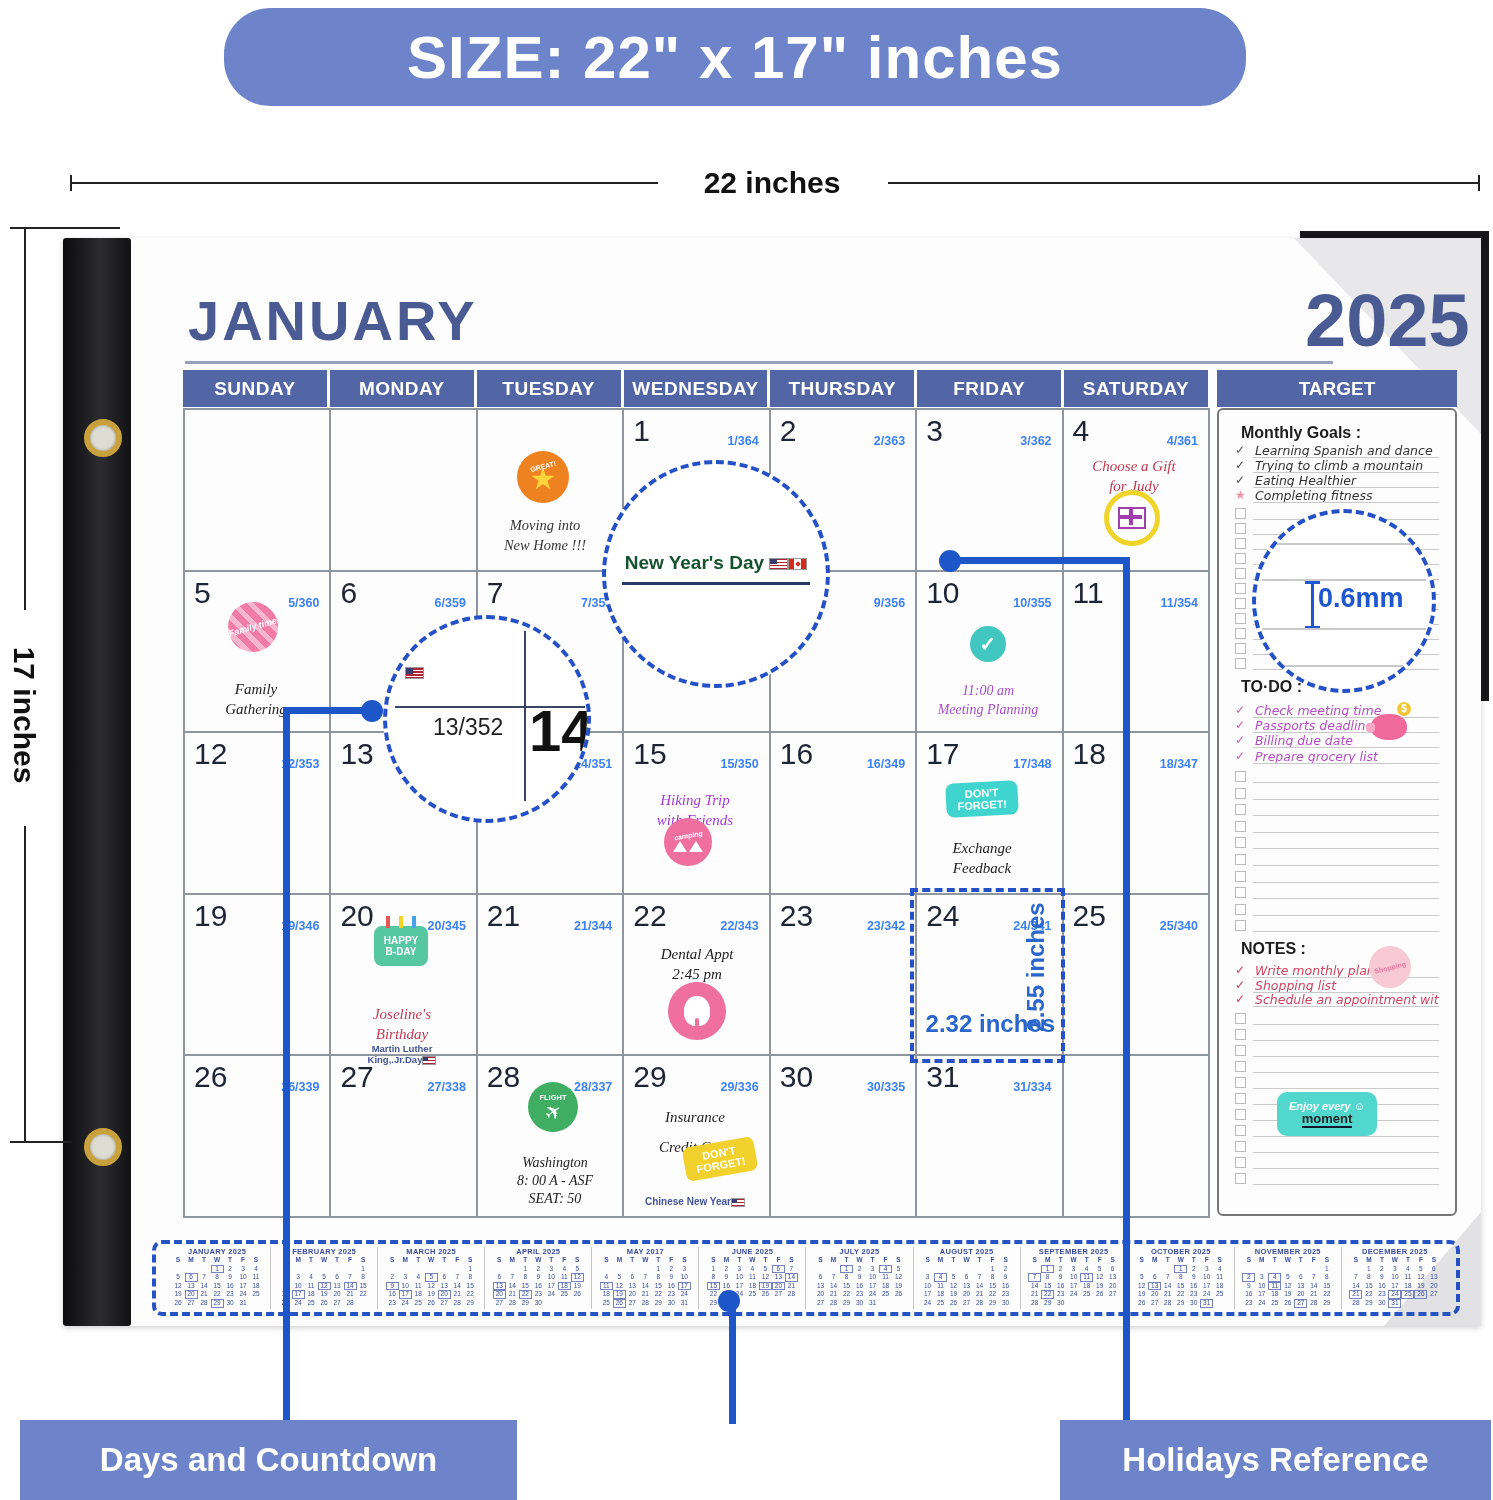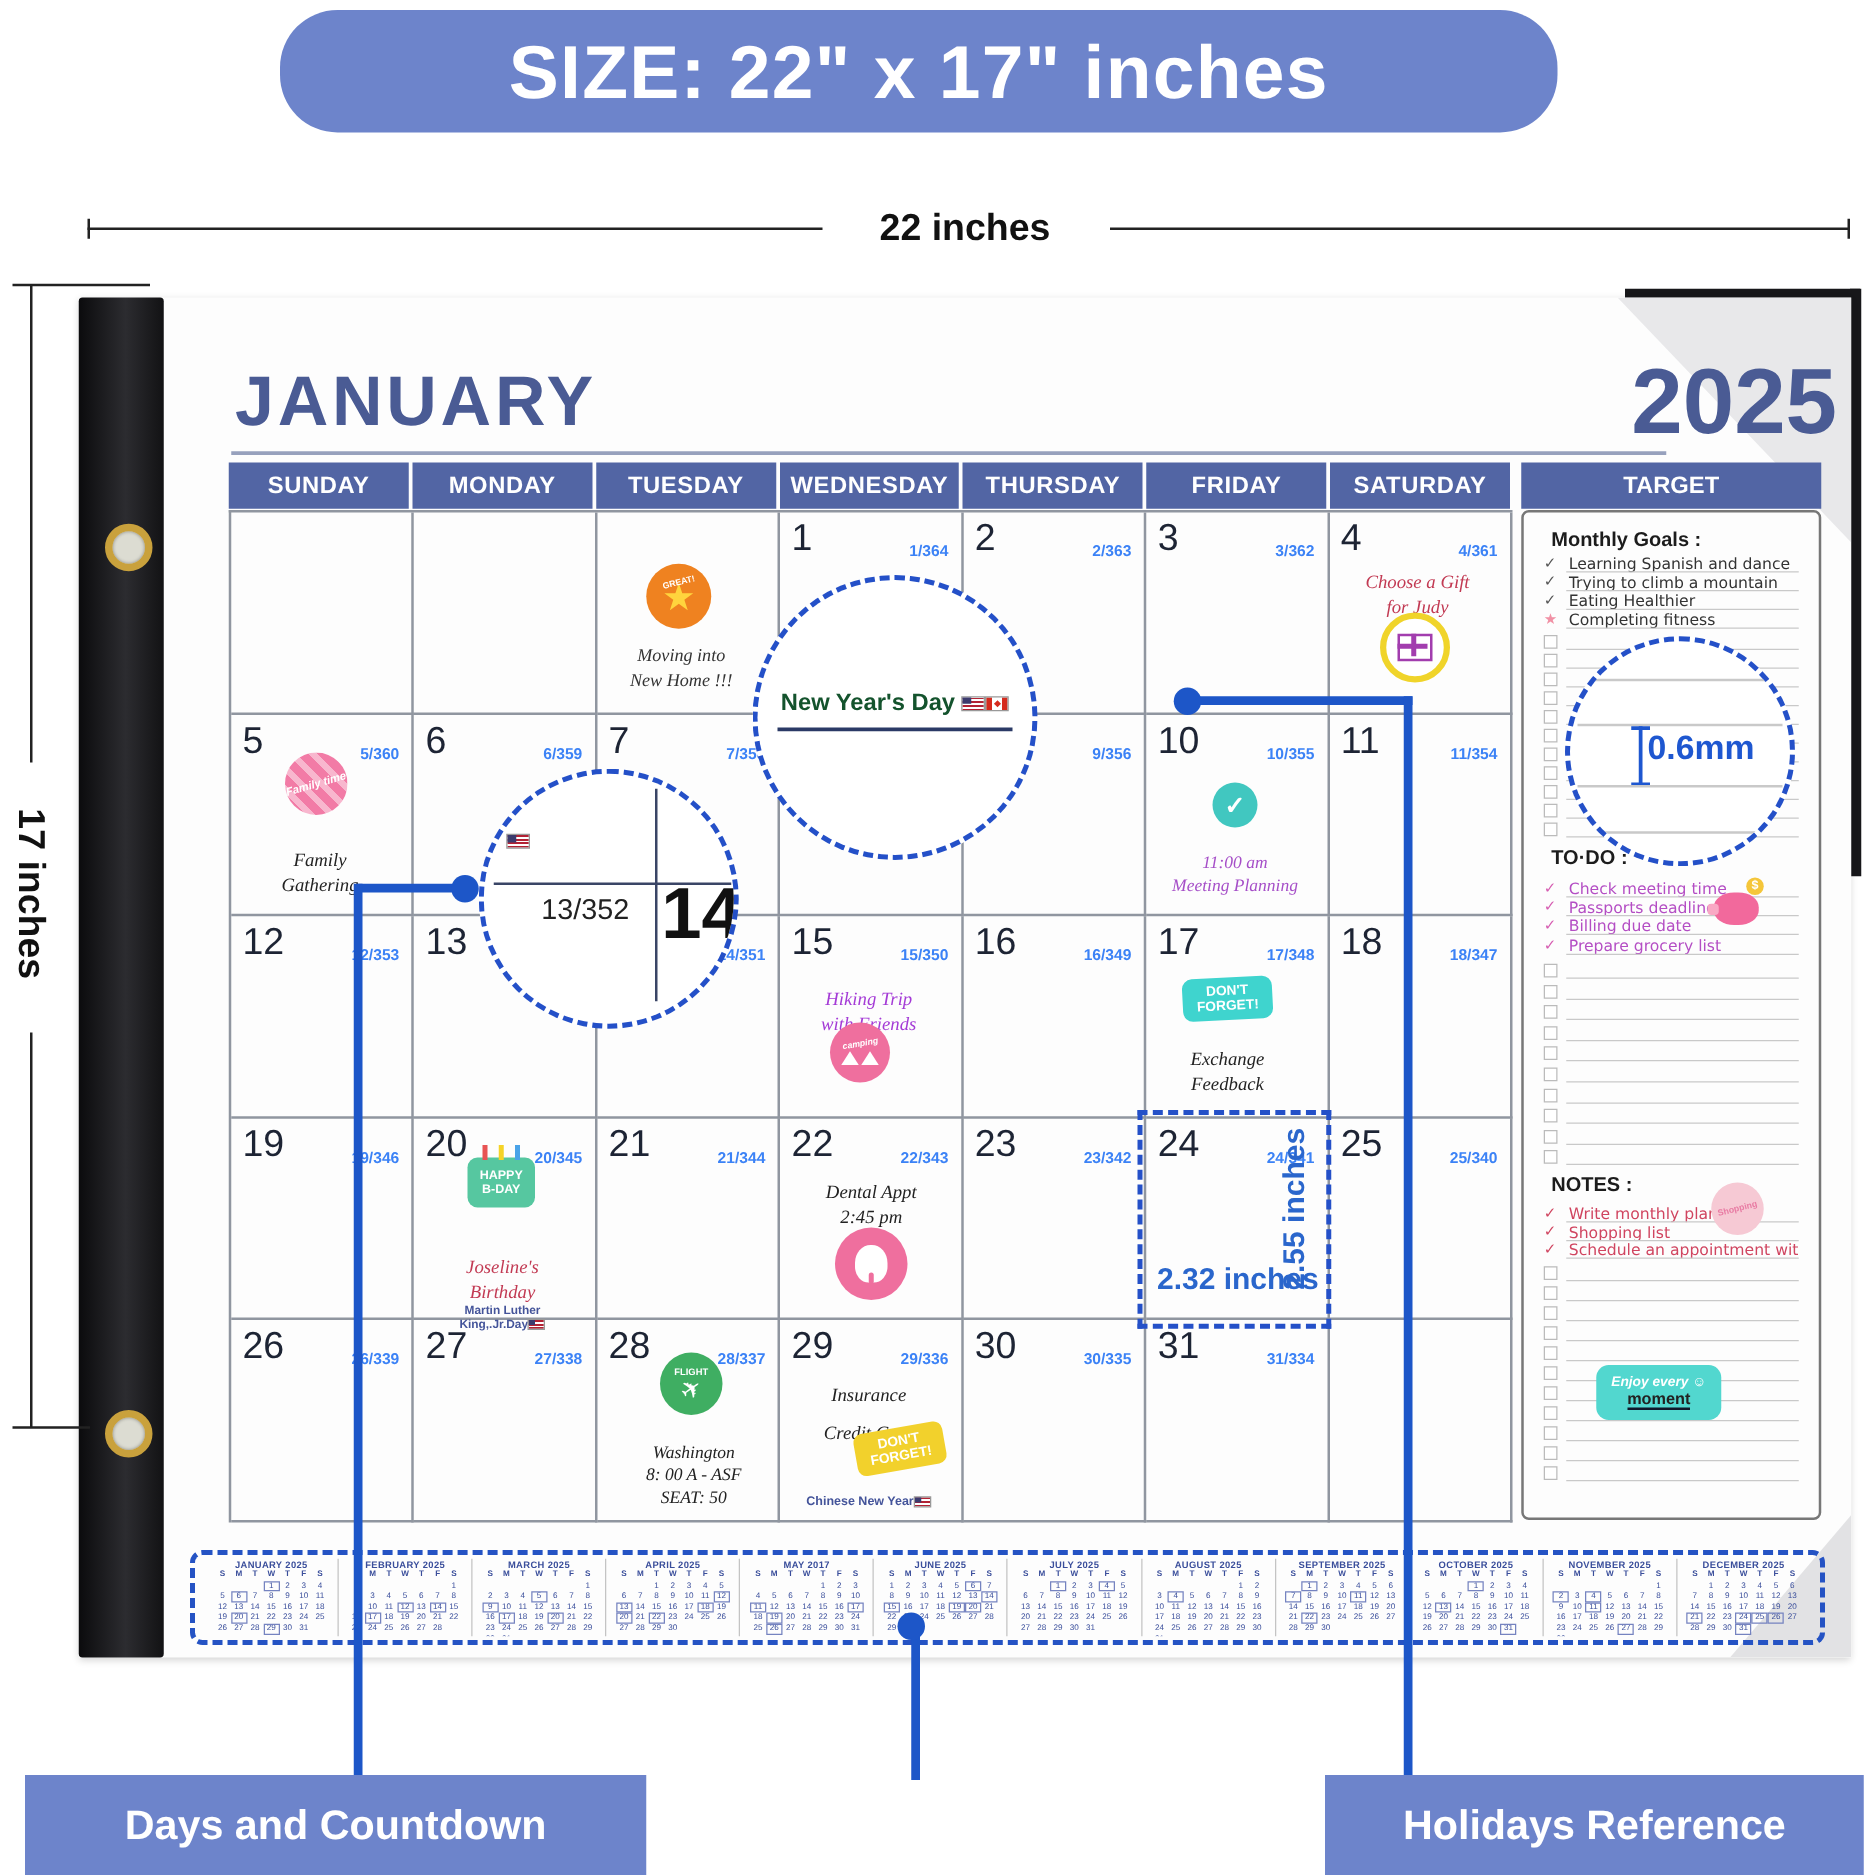--- a/index.html
+++ b/index.html
@@ -136,21 +136,21 @@
   .meas-v{position:absolute;left:962px;top:952px;width:150px;height:30px;transform:rotate(-90deg);
           color:#2a66cc;font-size:24px;font-weight:bold;text-align:center;z-index:9;}
   .meas-h{position:absolute;left:912px;top:1010px;width:143px;color:#2a66cc;font-size:24px;
           font-weight:bold;text-align:right;z-index:9;}
   .tpanel{position:absolute;left:1217px;top:408px;width:240px;height:808px;background:#fdfdfd;
           border:2px solid #777;border-radius:6px;box-sizing:border-box;z-index:4;}
   .tp-title{position:absolute;left:22px;font-size:16px;font-weight:bold;color:#1c1c1c;}
   .tp-row{position:absolute;left:14px;right:14px;height:15px;}
   .tp-row .ck{position:absolute;left:2px;top:0;font-size:12px;}
   .tp-row .it{position:absolute;left:22px;top:0;right:2px;font-size:12.5px;font-family:"DejaVu Sans",sans-serif;
-              white-space:nowrap;overflow:hidden;}
+              font-style:italic;white-space:nowrap;overflow:hidden;}
   .tp-row .ln{position:absolute;left:20px;right:2px;bottom:0;height:1px;background:#c9c9c9;}
   .tp-row .bx{position:absolute;left:2px;top:3px;width:9px;height:9px;border:1.2px solid #bbb;background:#fff;}
 
   
   .ministrip{position:absolute;left:152px;top:1240px;width:1308px;height:76px;border:4px dashed #2553c4;
              border-radius:10px;box-sizing:border-box;z-index:5;display:flex;padding:3px 8px;}
   .mm{flex:1;border-right:1px solid #c4c4c4;padding:0 2px;overflow:hidden;}
   .mm:last-child{border-right:none;}
   .mmt{font-size:7.5px;font-weight:bold;color:#3a4e9b;text-align:center;letter-spacing:.3px;}
   .mmw{display:flex;justify-content:center;}

